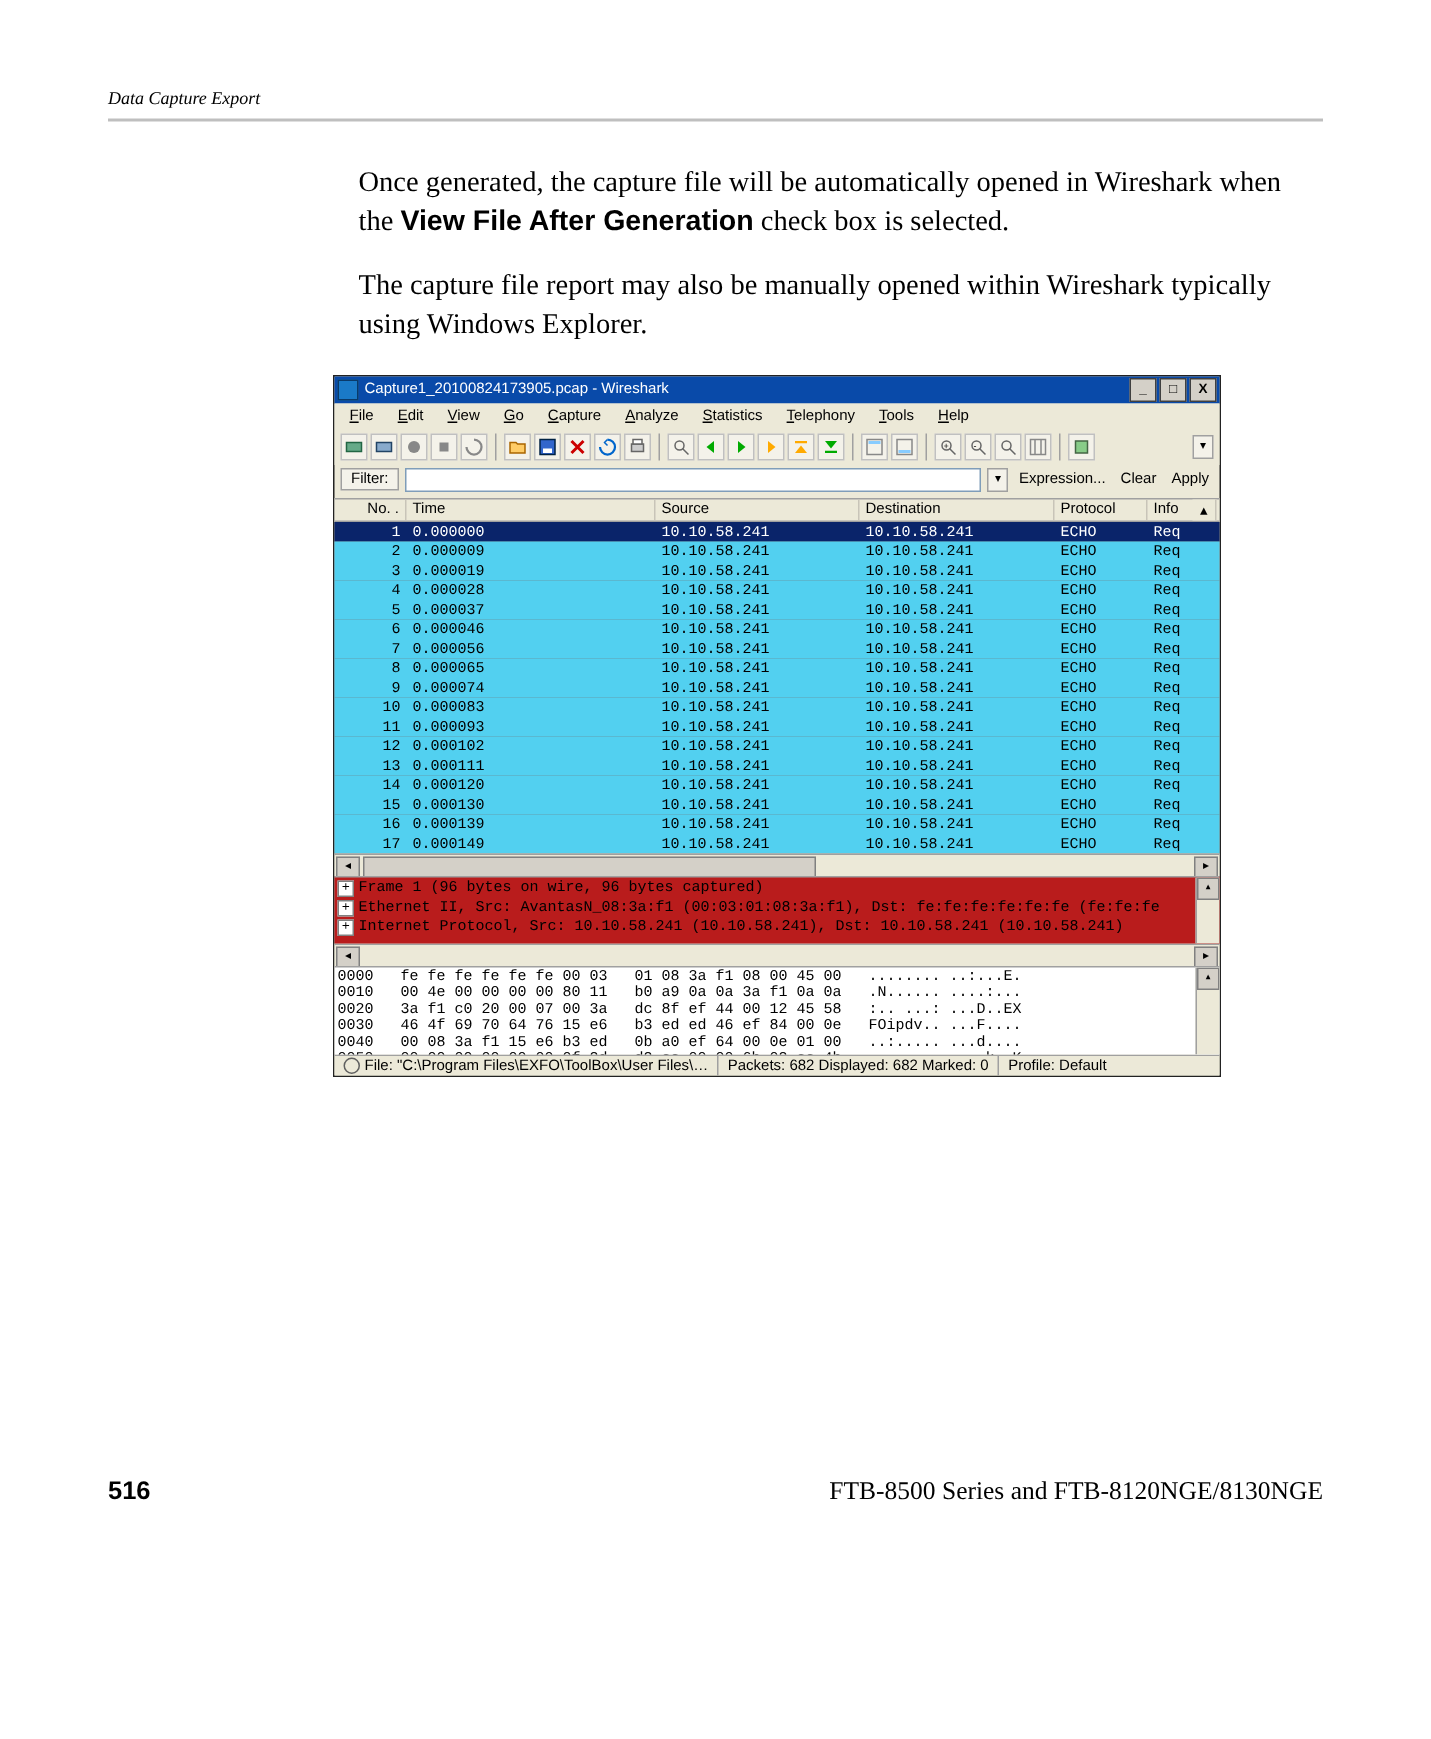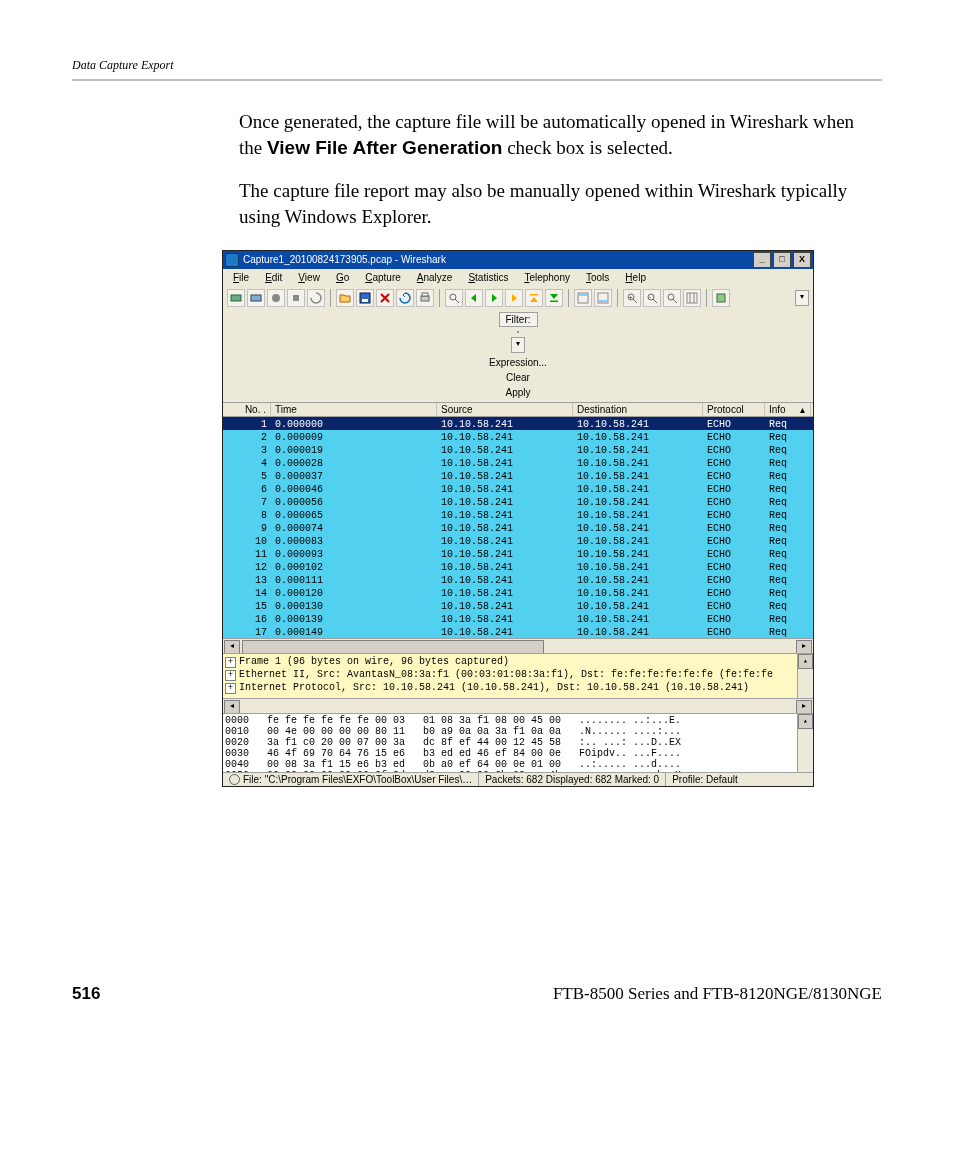--- a/index.html
+++ b/index.html
@@ -105,21 +105,20 @@
   }
   .ws-tsep { width:1px; height:18px; background:#a0a0a0; margin:0 3px; }
   .ws-tbtn svg { width:12px; height:12px; }
 
   .ws-filterbar {
     display: flex;
     align-items: center;
     padding: 2px 4px 4px 4px;
     gap: 4px;
     font-size: 10px;
-    flex-direction: column;
   }
   .ws-filterbtn {
     padding: 1px 6px;
     border: 1px solid #a0a0a0;
     background: #f4f2ea;
   }
   .ws-filterinput {
     flex: 1;
     height: 14px;
     border: 1px solid #7f9db9;
@@ -178,21 +177,21 @@
     width: 300px; height:12px; margin:1px;
     background:#d4d0c8; border:1px solid #808080;
   }
   .ws-hscroll .arrow {
     width:14px;height:12px;margin:1px;background:#d4d0c8;border:1px solid #808080;
     text-align:center;line-height:10px;font-size:8px;
   }
   .ws-hscroll .spacer{flex:1;}
 
   .ws-tree {
-    background:#fef9c3;
+    background:#b91c1c;
     border-top:1px solid #a0a0a0;
     font-family:"Lucida Console","Courier New",monospace;
     font-size:10px;
     padding: 1px 2px;
     line-height: 13px;
     height: 42px;
     overflow:hidden;
     position:relative;
   }
   .ws-tree .box { display:inline-block;width:9px;height:9px;border:1px solid #808080;text-align:center;line-height:8px;font-size:9px;margin-right:3px;background:#fff;}

